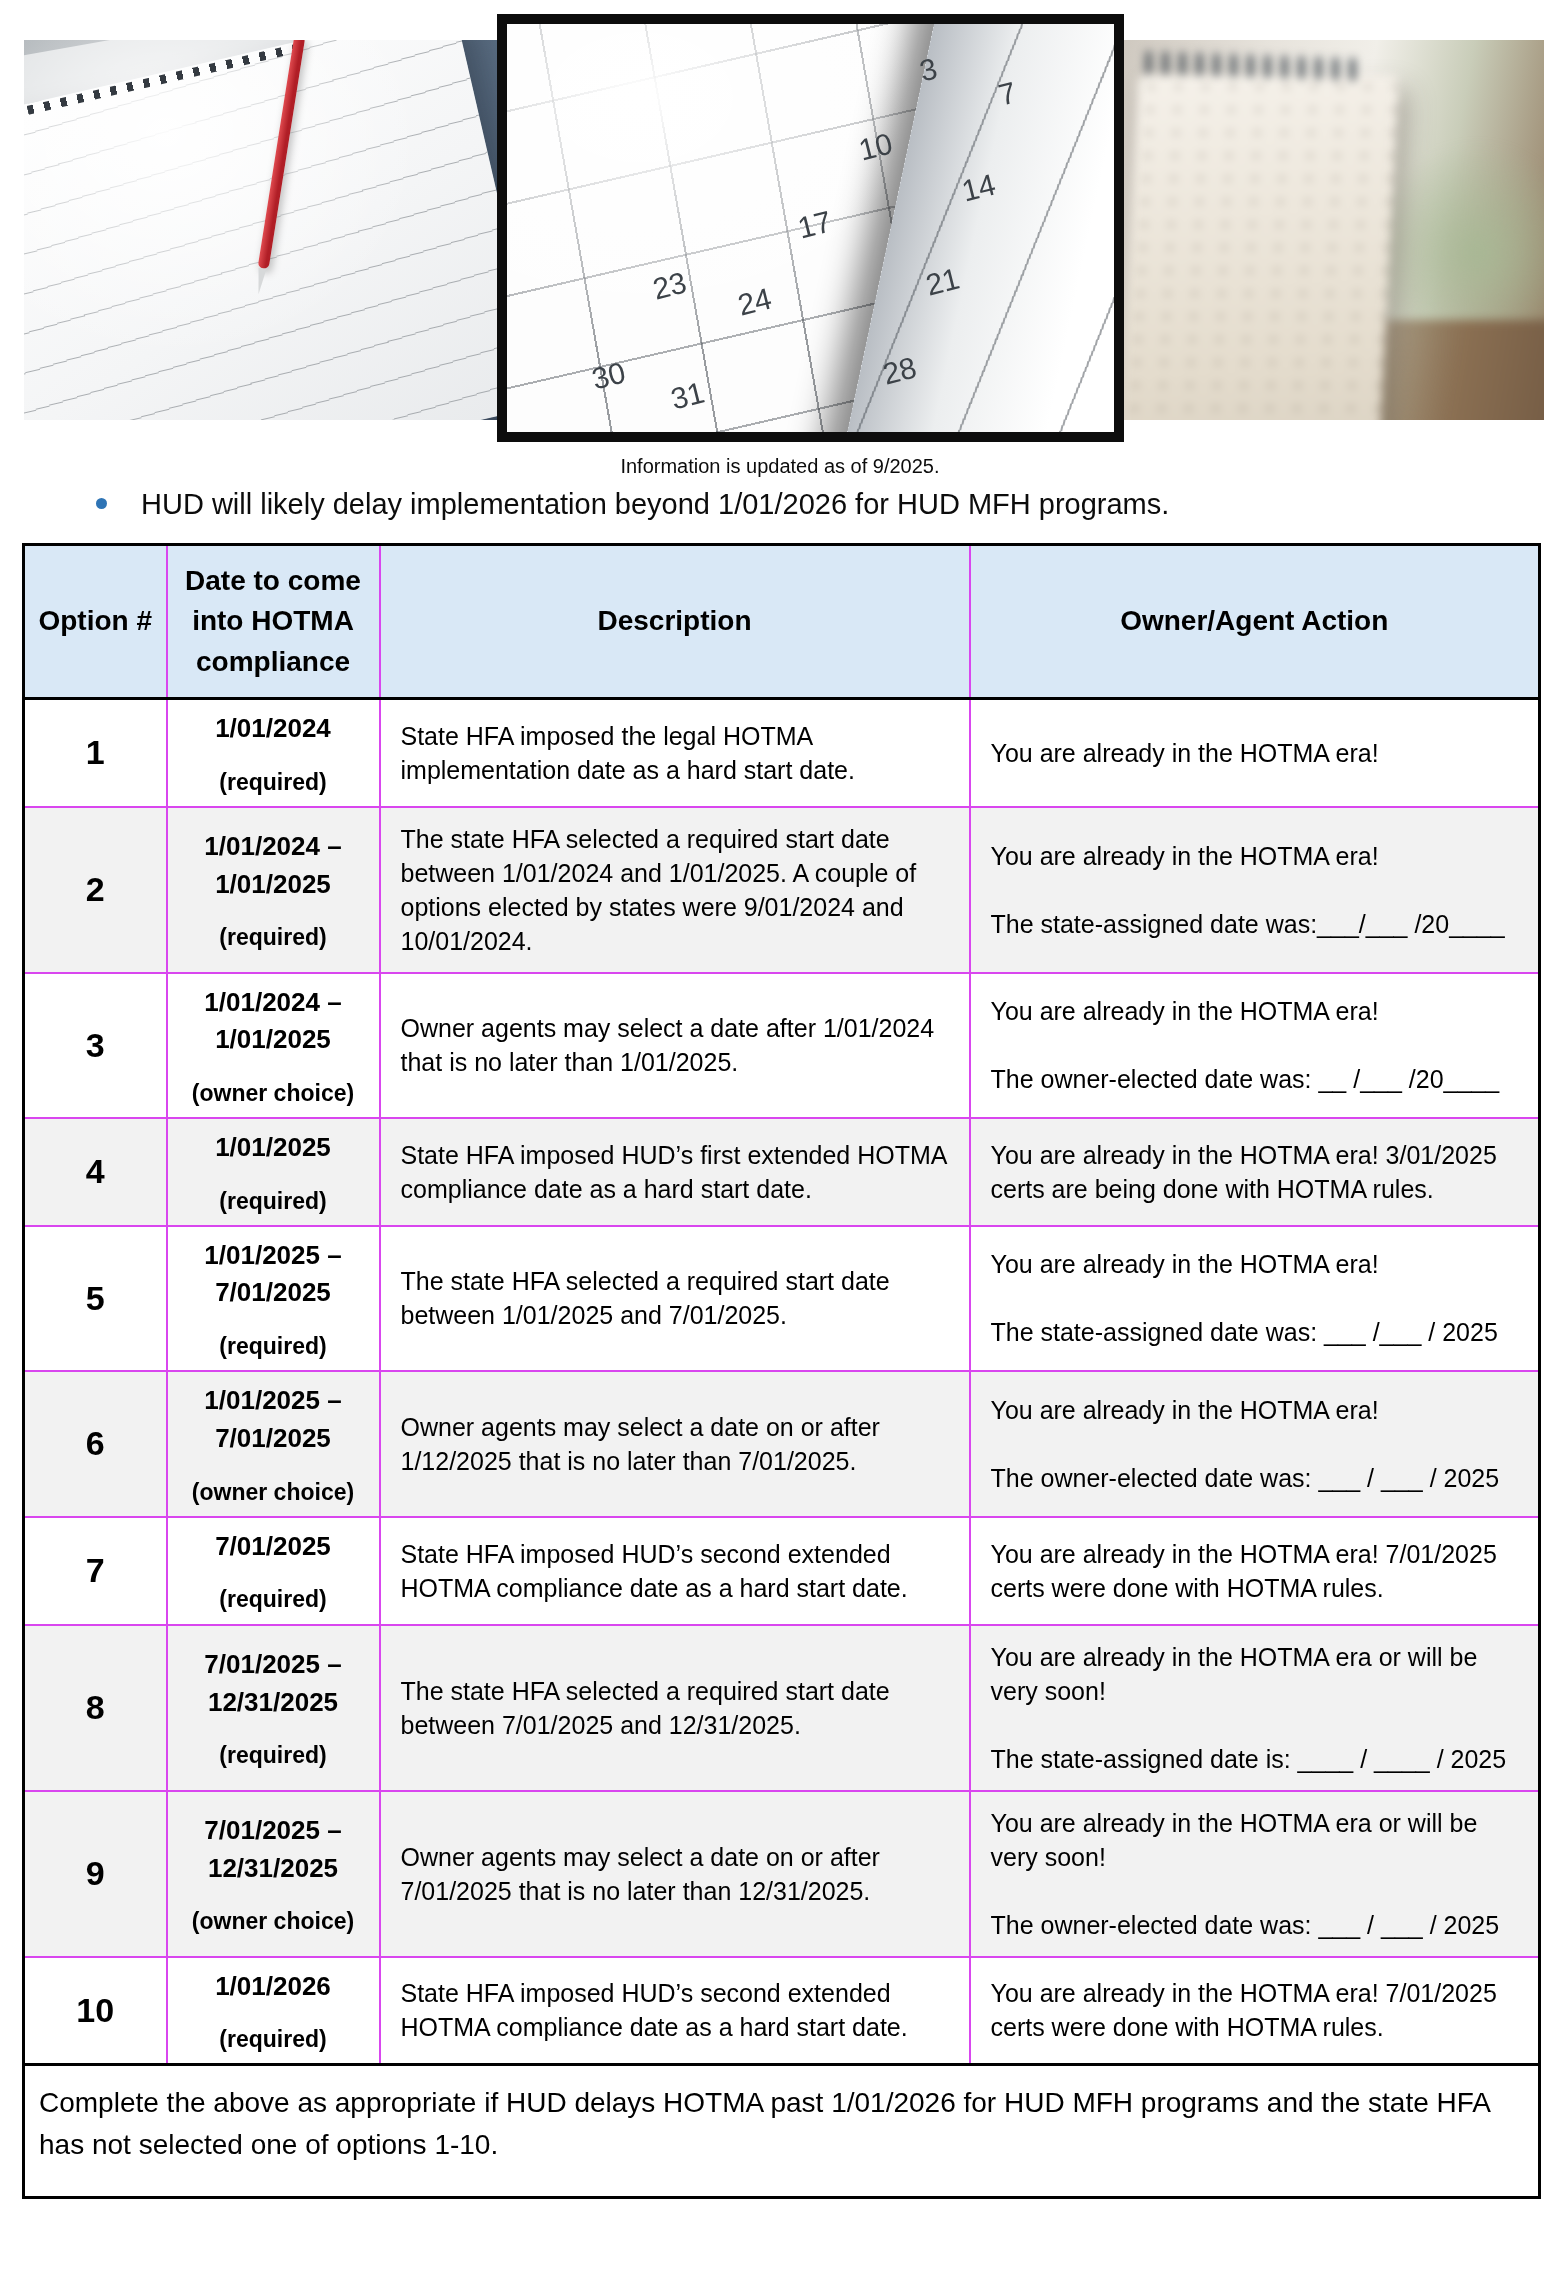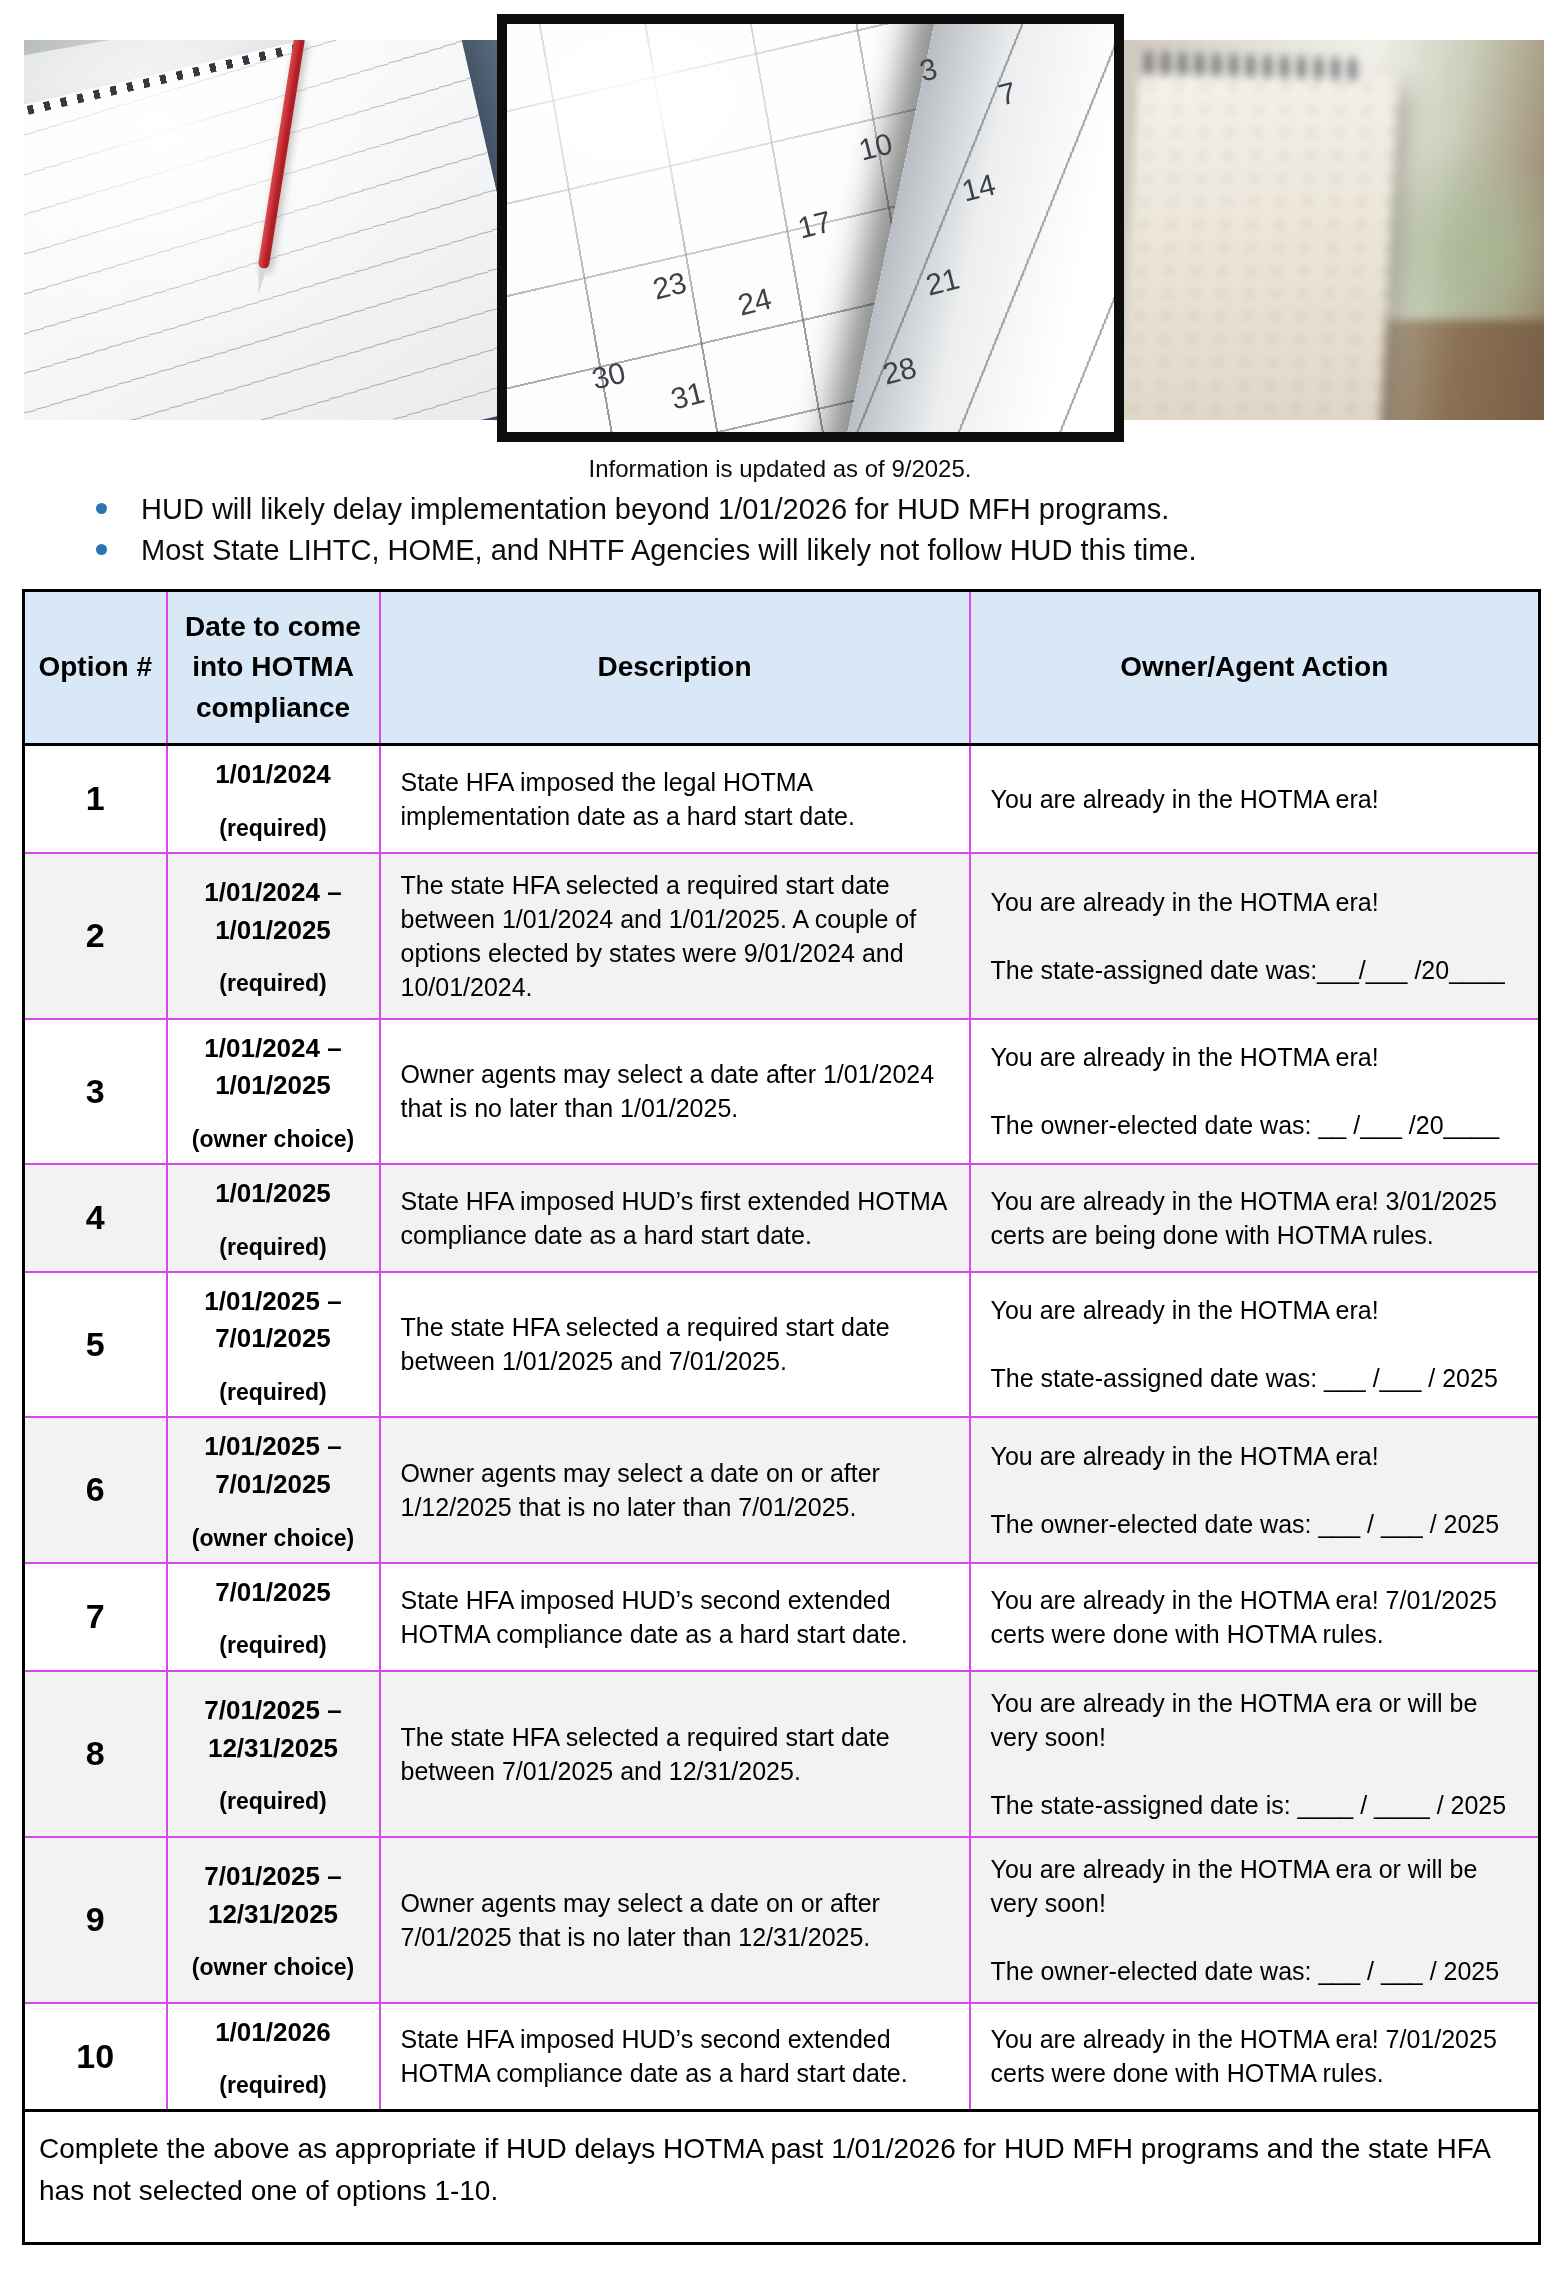--- a/index.html
+++ b/index.html
@@ -50,21 +50,21 @@
   .pr-spiral{position:absolute;left:8%;top:7%;width:48%;height:22px;transform:rotate(2deg);
     background:repeating-linear-gradient(90deg,#2f3a44 0 5px,rgba(0,0,0,0) 5px 17px);}
   .pr-blob{position:absolute;right:-6%;top:28%;width:48%;height:55%;
     background:radial-gradient(ellipse at center,rgba(167,184,148,.9) 0%,rgba(167,184,148,0) 70%);}
   .pr-desk{position:absolute;right:-4%;bottom:-6%;width:60%;height:34%;
     background:linear-gradient(100deg,rgba(0,0,0,0) 0%,#8a6f52 55%,#6f5741 100%);}
 
   
   .title{margin:8px 20px 0;text-align:center;font-size:57px;font-weight:bold;
     color:#205e80;letter-spacing:-1px;line-height:1.05;}
-  .subtitle{margin-top:10px;text-align:center;font-size:24px;color:#0c0c0c;}
+  .subtitle{margin-top:10px;text-align:center;font-size:20px;color:#0c0c0c;}
   .bullets{margin:10px 0 22px 96px;padding:0;list-style:none;}
   .bullets li{display:flex;align-items:baseline;font-size:29px;margin-bottom:8px;color:#0c0c0c;}
   .bullets .dot{flex:0 0 auto;width:11px;height:11px;border-radius:50%;background:#2e74b5;
     margin-right:34px;position:relative;top:-5px;}
 
   
   table.options{border-collapse:collapse;table-layout:fixed;width:1516px;margin:6px 22px 0;
     border:3px solid #000;}
   .options th,.options td{border:2px solid #d946ef;vertical-align:middle;overflow:hidden;}
   .options thead th{background:#d9e8f6;font-size:28px;font-weight:bold;text-align:center;
@@ -118,24 +118,20 @@
       </div>
     </div>
   </div>
 
   <div class="subtitle">Information is updated as of 9/2025.</div>
   <ul class="bullets">
     <li>
       <span class="dot"></span>
       <span>HUD will likely delay implementation beyond 1/01/2026 for HUD MFH programs.</span>
     </li>
-    <li>
-      <span class="dot"></span>
-      <span>Most State LIHTC, HOME, and NHTF Agencies will likely not follow HUD this time.</span>
-    </li>
   </ul>
 
   <table class="options">
     <colgroup>
         <col style="width:143px">
         <col style="width:213px">
         <col style="width:590px">
         <col style="width:570px">
       </colgroup>
     <thead>

